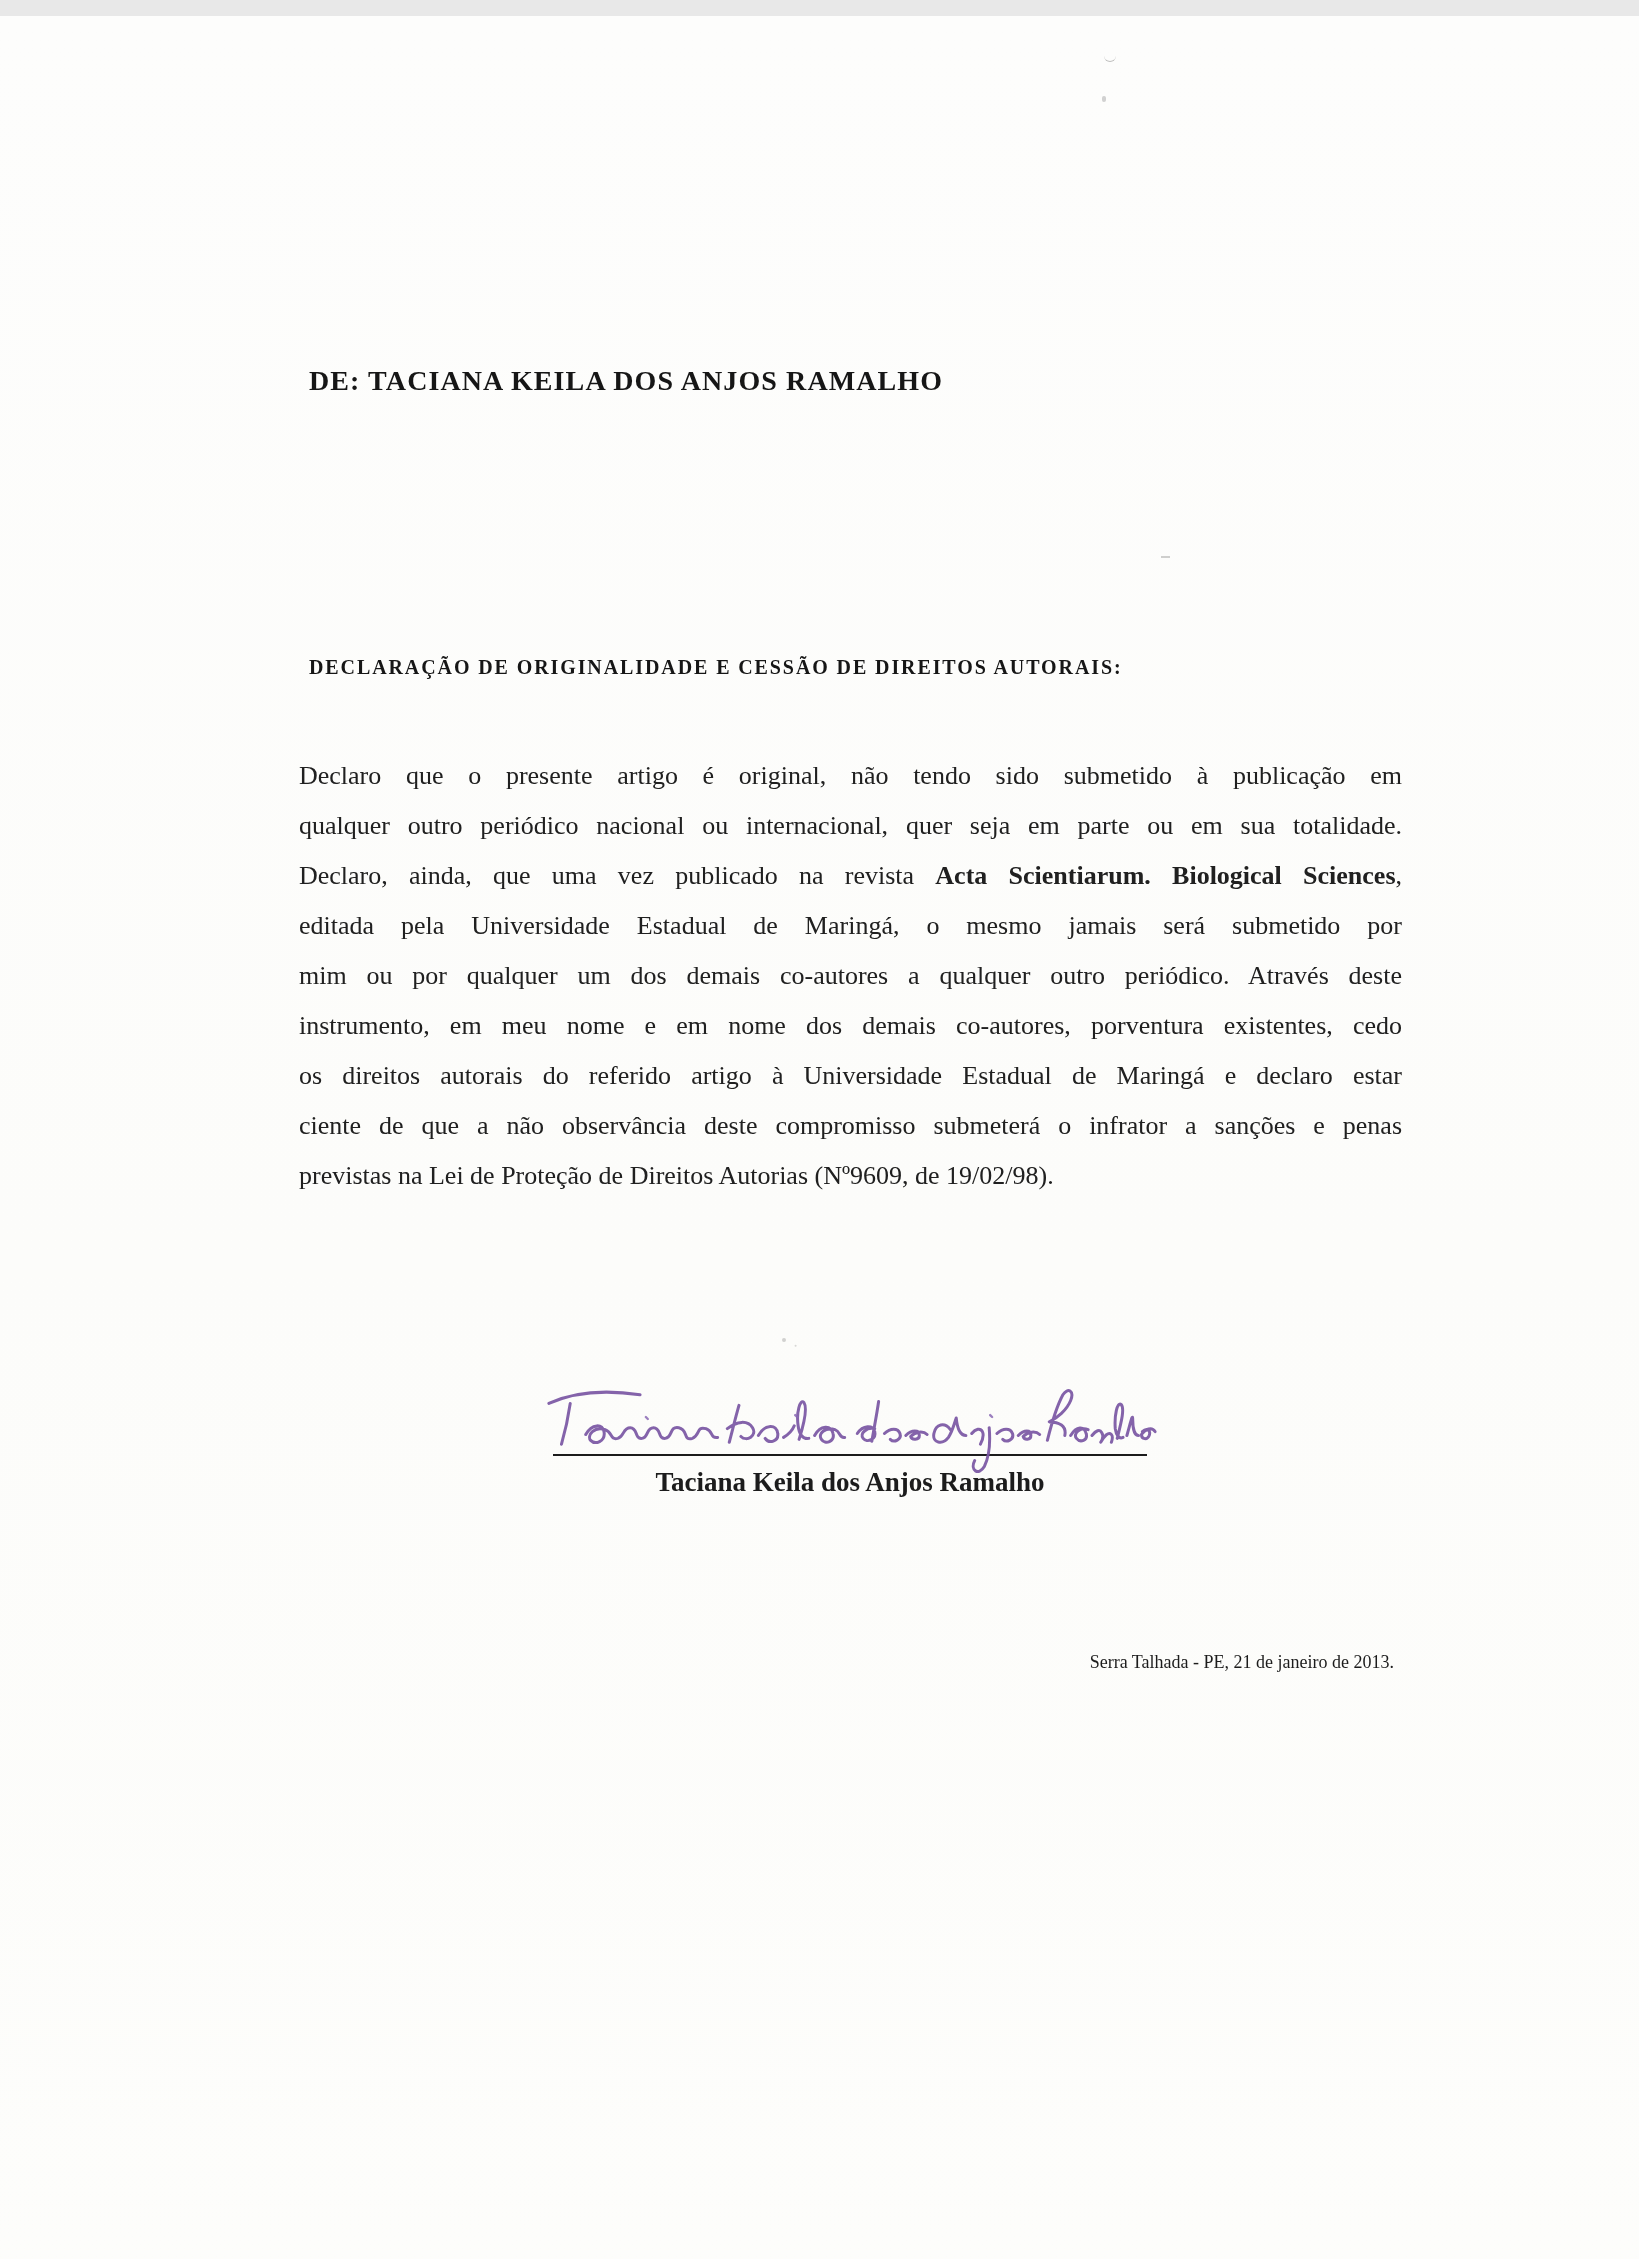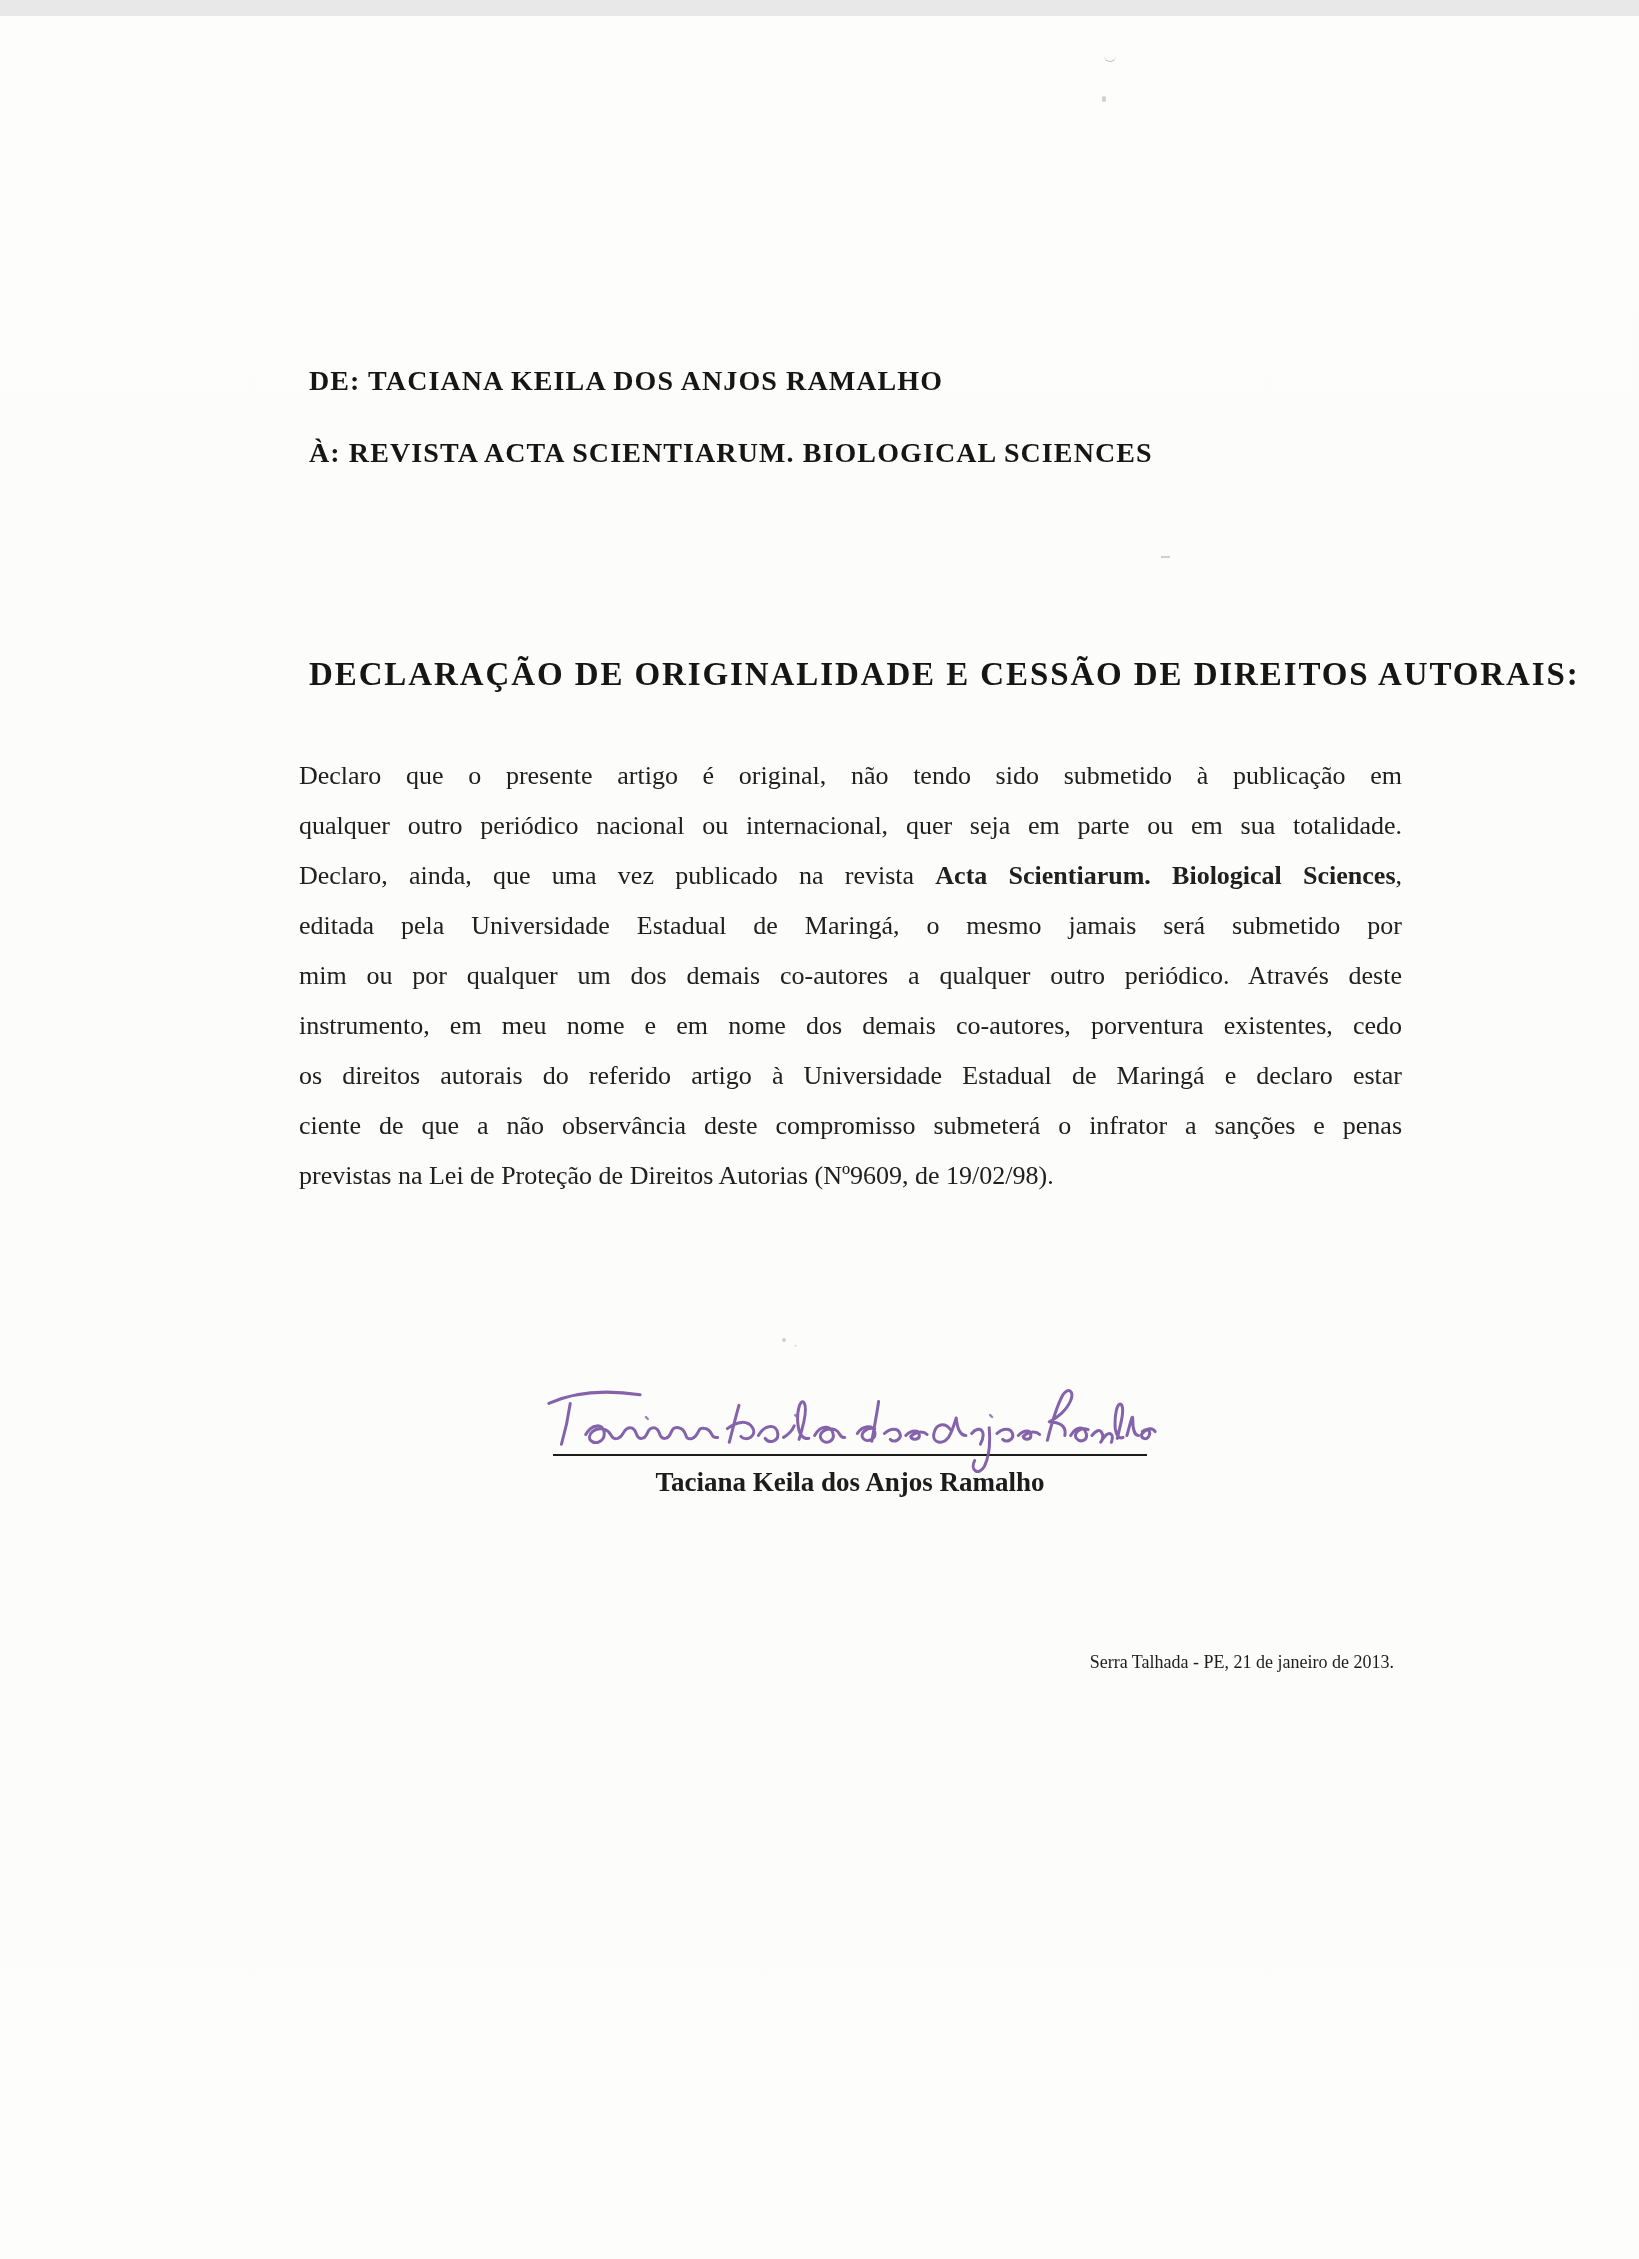--- a/index.html
+++ b/index.html
@@ -25,21 +25,21 @@
     color: #161616;
     white-space: nowrap;
   }
   .from-line { top: 349px; }
   .to-line   { top: 421px; }
 
   .doc-title {
     position: absolute;
     left: 309px;
     top: 640px;
-    font-size: 33px;
+    font-size: 20px;
     font-weight: 700;
     letter-spacing: 1.9px;
     color: #161616;
     white-space: nowrap;
   }
 
   .body-block {
     position: absolute;
     left: 299px;
     top: 735px;
@@ -116,21 +116,20 @@
   .artifact-4 { left: 782px; top: 1322px; width: 3.9px; height: 3.9px;
     background: rgba(130,130,130,.35); border-radius: 50%;
     box-shadow: 11.6px 5.8px 0 -1px rgba(130,130,130,.3); }
 </style>
 </head>
 <body>
 
 <div class="page">
 
   <div class="addr-line from-line">DE: TACIANA KEILA DOS ANJOS RAMALHO</div>
-  <div class="addr-line to-line">À: REVISTA ACTA SCIENTIARUM. BIOLOGICAL SCIENCES</div>
 
   <div class="doc-title">DECLARAÇÃO DE ORIGINALIDADE E CESSÃO DE DIREITOS AUTORAIS:</div>
 
   <div class="body-block">
     <div class="body-line">Declaro que o presente artigo é original, não tendo sido submetido à publicação em</div>
     <div class="body-line">qualquer outro periódico nacional ou internacional, quer seja em parte ou em sua totalidade.</div>
     <div class="body-line"><span>Declaro, ainda, que uma vez publicado na revista </span><span class="bold">Acta Scientiarum. Biological Sciences</span><span>,</span></div>
     <div class="body-line">editada pela Universidade Estadual de Maringá, o mesmo jamais será submetido por</div>
     <div class="body-line">mim ou por qualquer um dos demais co-autores a qualquer outro periódico. Através deste</div>
     <div class="body-line">instrumento, em meu nome e em nome dos demais co-autores, porventura existentes, cedo</div>

